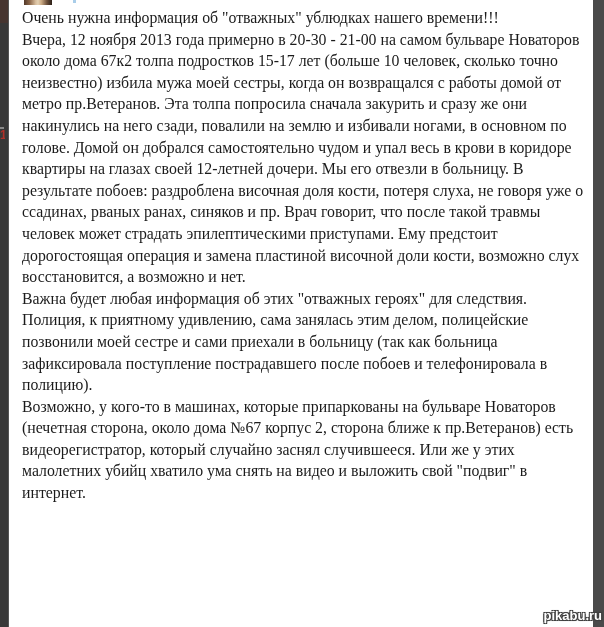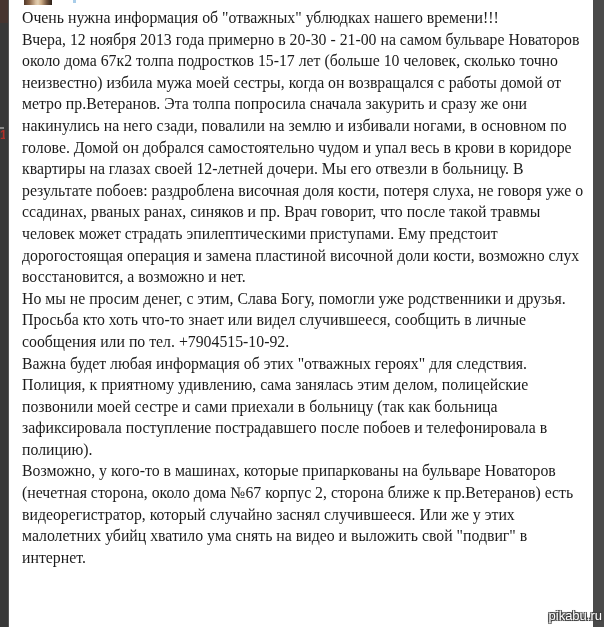--- a/index.html
+++ b/index.html
@@ -86,21 +86,21 @@
     color: #1b1b1b;
     z-index: 1;
   }
   .content p { margin: 0; padding: 0; }
   
   .watermark {
     position: absolute;
     right: 2px; bottom: 4px;
     font-family: "Liberation Sans", sans-serif;
     font-size: 13px;
-    font-weight: normal;
+    font-weight: bold;
     letter-spacing: 0px;
     color: #ffffff;
     text-shadow:
       -1px -1px 0 #3f3f3f, 1px -1px 0 #3f3f3f,
       -1px  1px 0 #3f3f3f, 1px  1px 0 #3f3f3f,
        0 0 2px #3f3f3f;
     z-index: 4;
   }
 </style>
 </head>
@@ -113,21 +113,20 @@
     <div class="gray-tick"></div>
     <div class="red-frag">1</div>
   </div>
 
   <div class="avatar-frag"></div>
   <div class="blue-dot"></div>
 
   <div class="content">
       <p>Очень нужна информация об "отважных" ублюдках нашего времени!!!</p>
       <p>Вчера, 12 ноября 2013 года примерно в 20-30 - 21-00 на самом бульваре Новаторов около дома 67к2 толпа подростков 15-17 лет (больше 10 человек, сколько точно неизвестно) избила мужа моей сестры, когда он возвращался с работы домой от метро пр.Ветеранов. Эта толпа попросила сначала закурить и сразу же они накинулись на него сзади, повалили на землю и избивали ногами, в основном по голове. Домой он добрался самостоятельно чудом и упал весь в крови в коридоре квартиры на глазах своей 12-летней дочери. Мы его отвезли в больницу. В результате побоев: раздроблена височная доля кости, потеря слуха, не говоря уже о ссадинах, рваных ранах, синяков и пр. Врач говорит, что после такой травмы человек может страдать эпилептическими приступами. Ему предстоит дорогостоящая операция и замена пластиной височной доли кости, возможно слух восстановится, а возможно и нет.</p>
-      <p>Но мы не просим денег, с этим, Слава Богу, помогли уже родственники и друзья. Просьба кто хоть что-то знает или видел случившееся, сообщить в личные сообщения или по тел. +7904515-10-92.</p>
       <p>Важна будет любая информация об этих "отважных героях" для следствия. Полиция, к приятному удивлению, сама занялась этим делом, полицейские позвонили моей сестре и сами приехали в больницу (так как больница зафиксировала поступление пострадавшего после побоев и телефонировала в полицию).</p>
       <p>Возможно, у кого-то в машинах, которые припаркованы на бульваре Новаторов (нечетная сторона, около дома №67 корпус 2, сторона ближе к пр.Ветеранов) есть видеорегистратор, который случайно заснял случившееся. Или же у этих малолетних убийц хватило ума снять на видео и выложить свой "подвиг" в интернет.</p>
     </div>
 
   <div class="right-strip"></div>
 
   <div class="watermark">pikabu.ru</div>
 
 </div>
 

